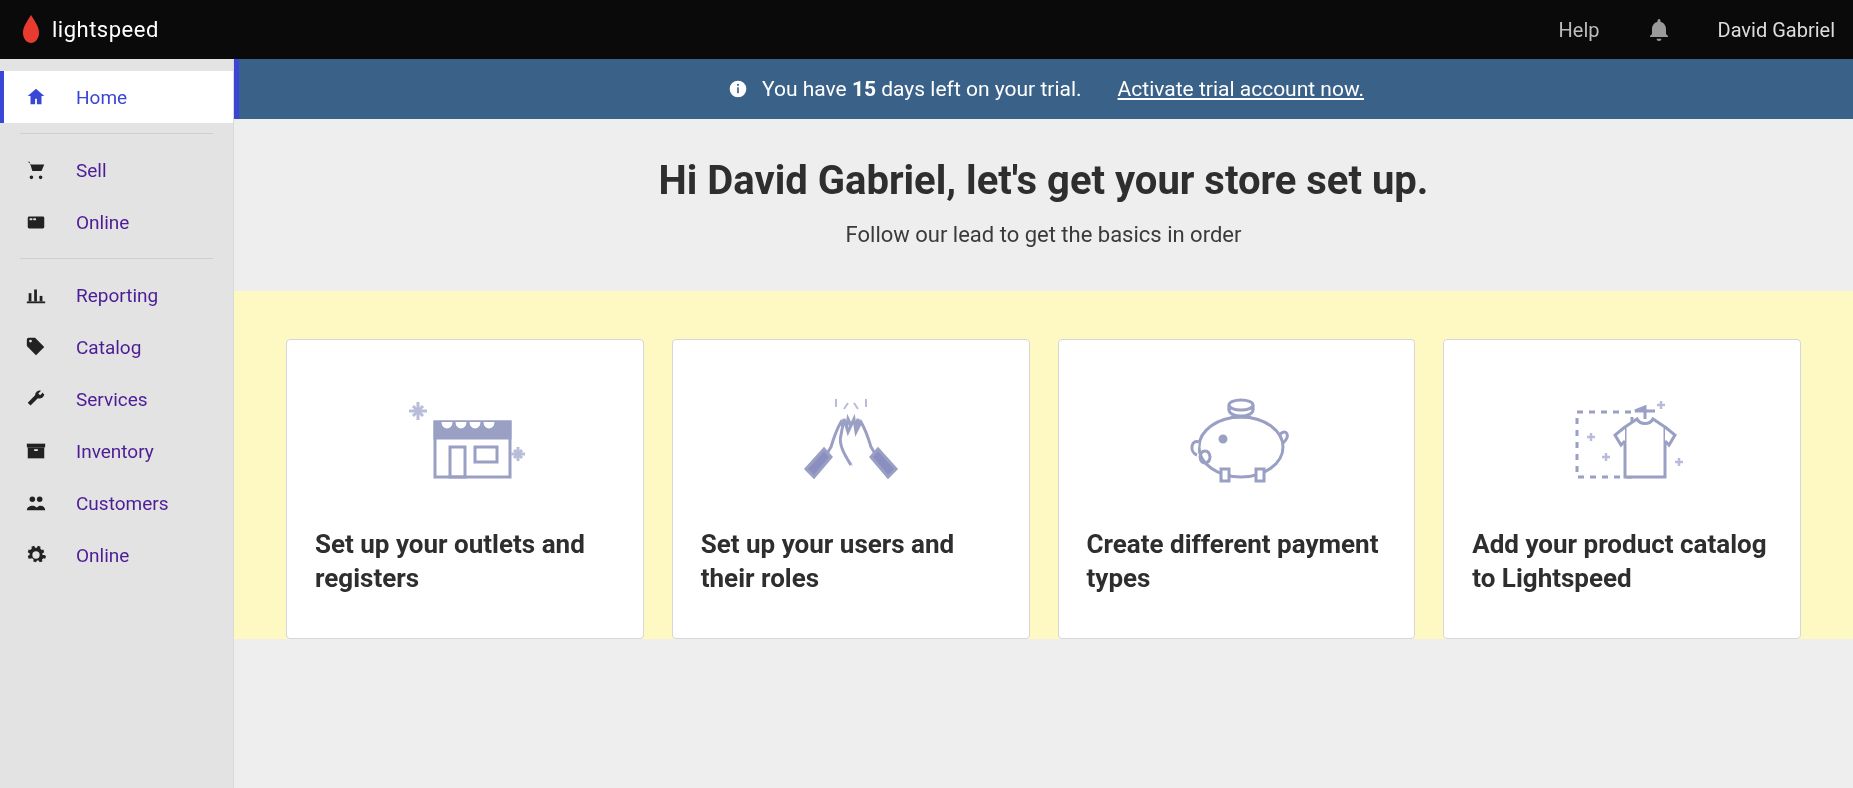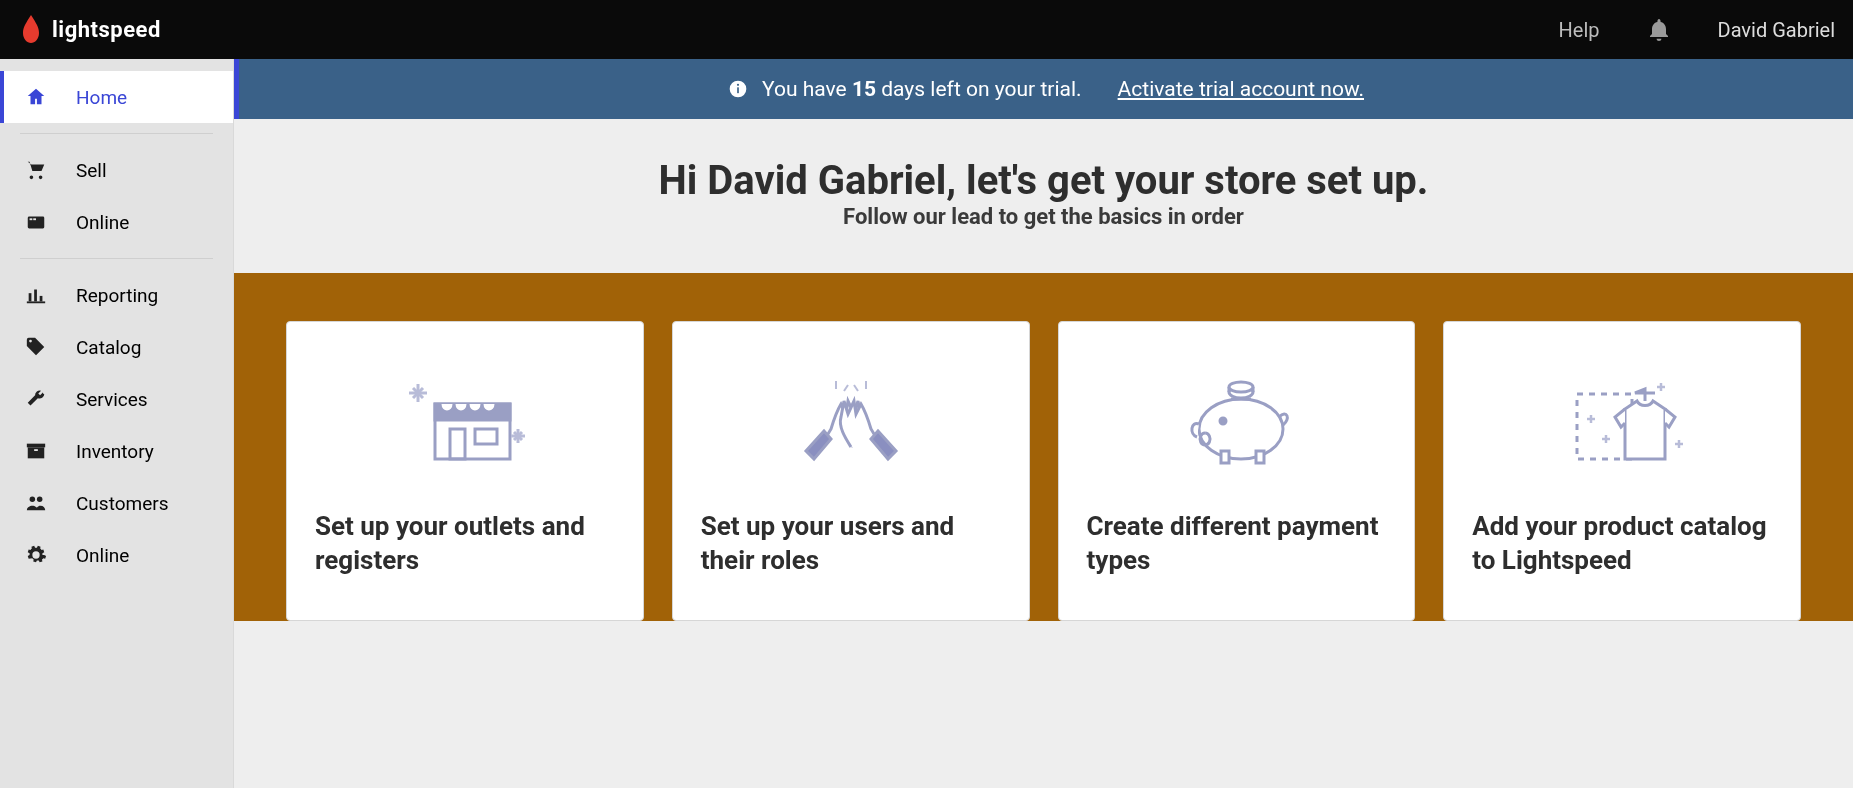--- a/index.html
+++ b/index.html
@@ -19,21 +19,21 @@
     padding: 0 18px;
     color: #fff;
   }
   .logo {
     display: flex;
     align-items: center;
     gap: 8px;
   }
   .logo-text {
     font-size: 22px;
-    font-weight: 700;
+    font-weight: 400;
     letter-spacing: 0.5px;
   }
   .topbar-right {
     margin-left: auto;
     display: flex;
     align-items: center;
     gap: 49px;
     color: #bbb;
     font-size: 20px;
   }
@@ -51,21 +51,21 @@
     border-right: 1px solid #d9d9d9;
     padding-top: 12px;
     position: relative;
   }
   .side-item {
     display: flex;
     align-items: center;
     gap: 28px;
     padding: 14px 20px;
     font-size: 19px;
-    color: #000000;
+    color: #4c1d95;
     cursor: pointer;
     border-left: 4px solid transparent;
   }
   .side-item .icon {
     width: 24px;
     height: 24px;
     display: inline-flex;
     align-items: center;
     justify-content: center;
     color: #222;
@@ -115,24 +115,24 @@
     padding: 38px 20px 44px 20px;
   }
   .hero h1 {
     font-size: 40px;
     font-weight: 700;
     color: #2e2e2e;
   }
   .hero p {
     font-size: 22px;
     color: #3a3a3a;
-    font-weight: bold;
+    margin-top: 18px;
   }
   .cards-wrap {
-    background: #a16207;
+    background: #fef9c3;
     padding: 48px 52px 0 52px;
   }
   .cards {
     display: flex;
     gap: 28px;
   }
   .card {
     flex: 1;
     border: 1px solid #d6d6d6;
     border-radius: 4px;

